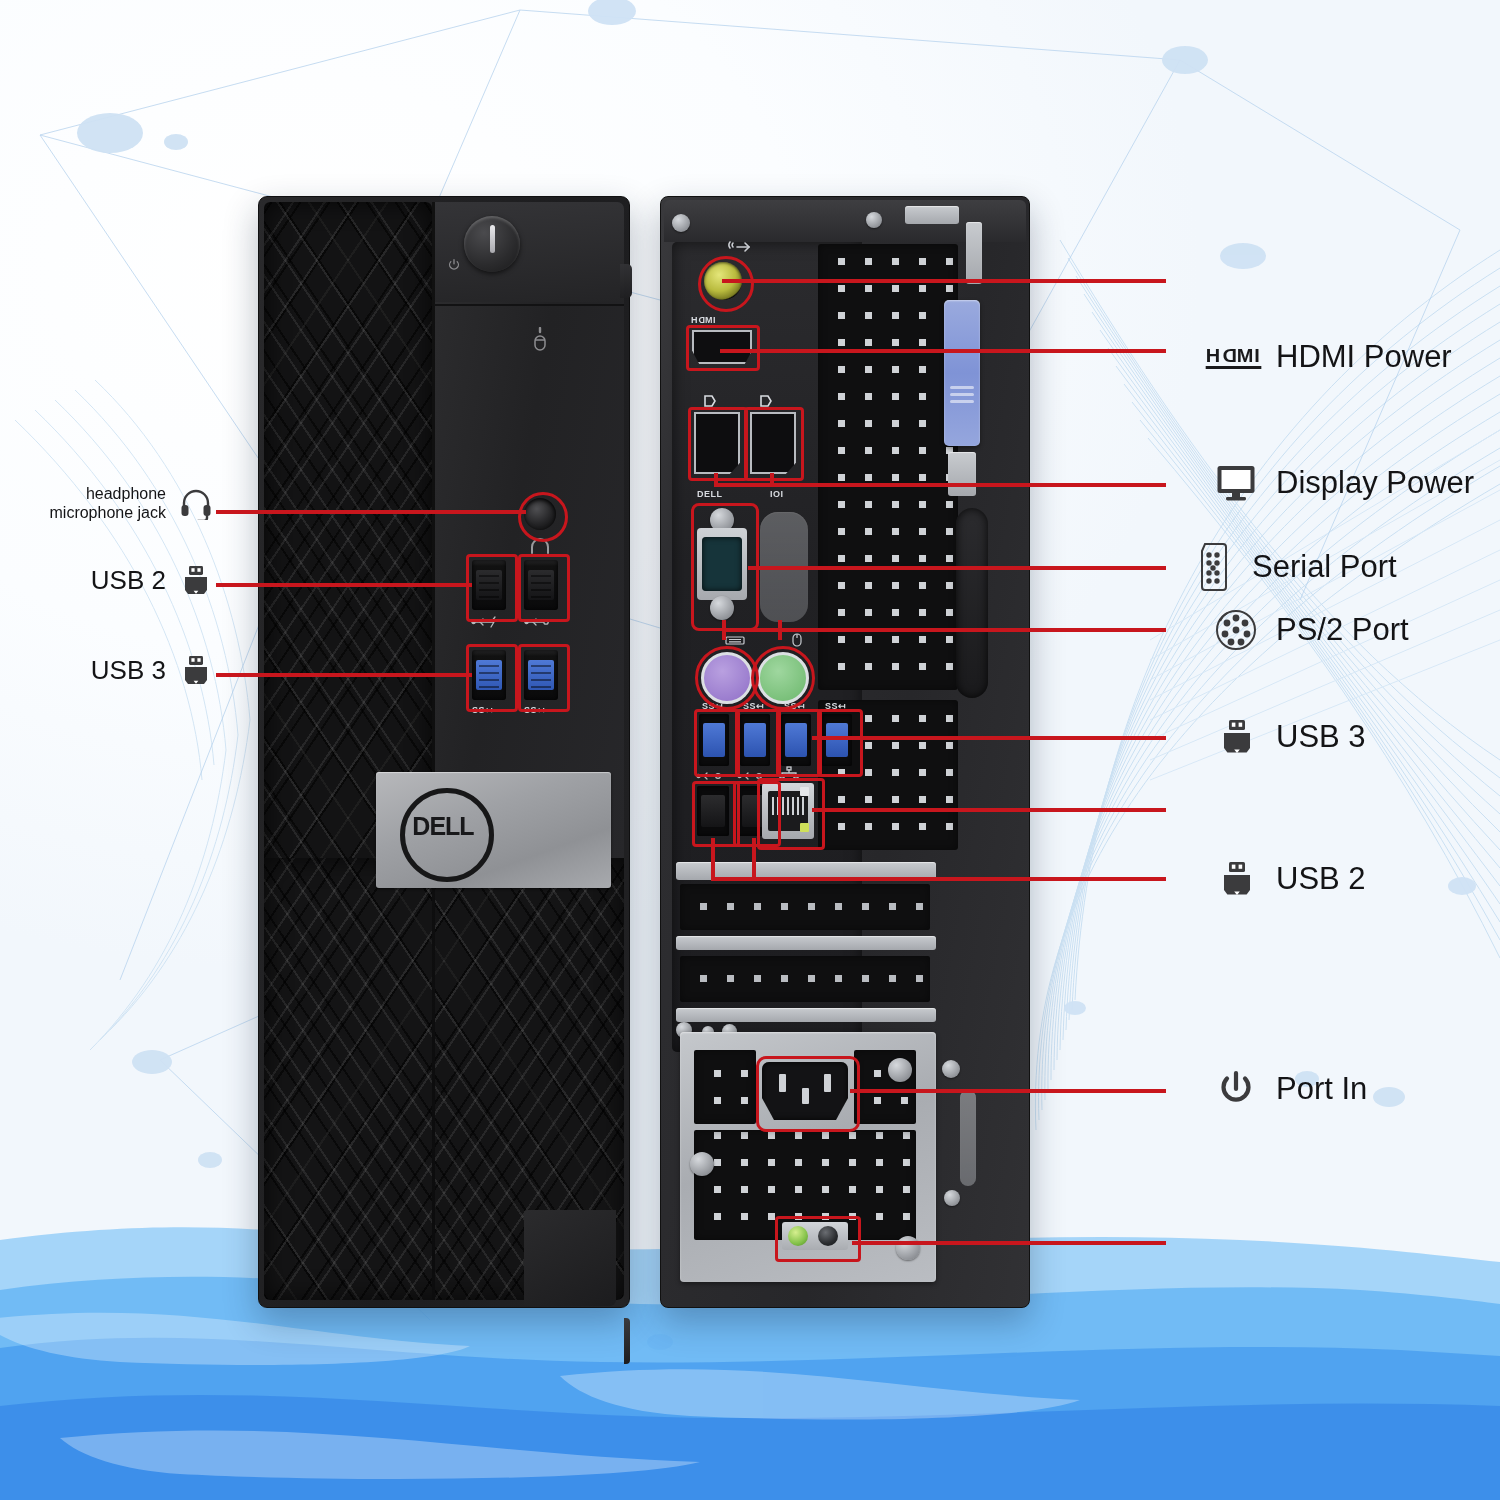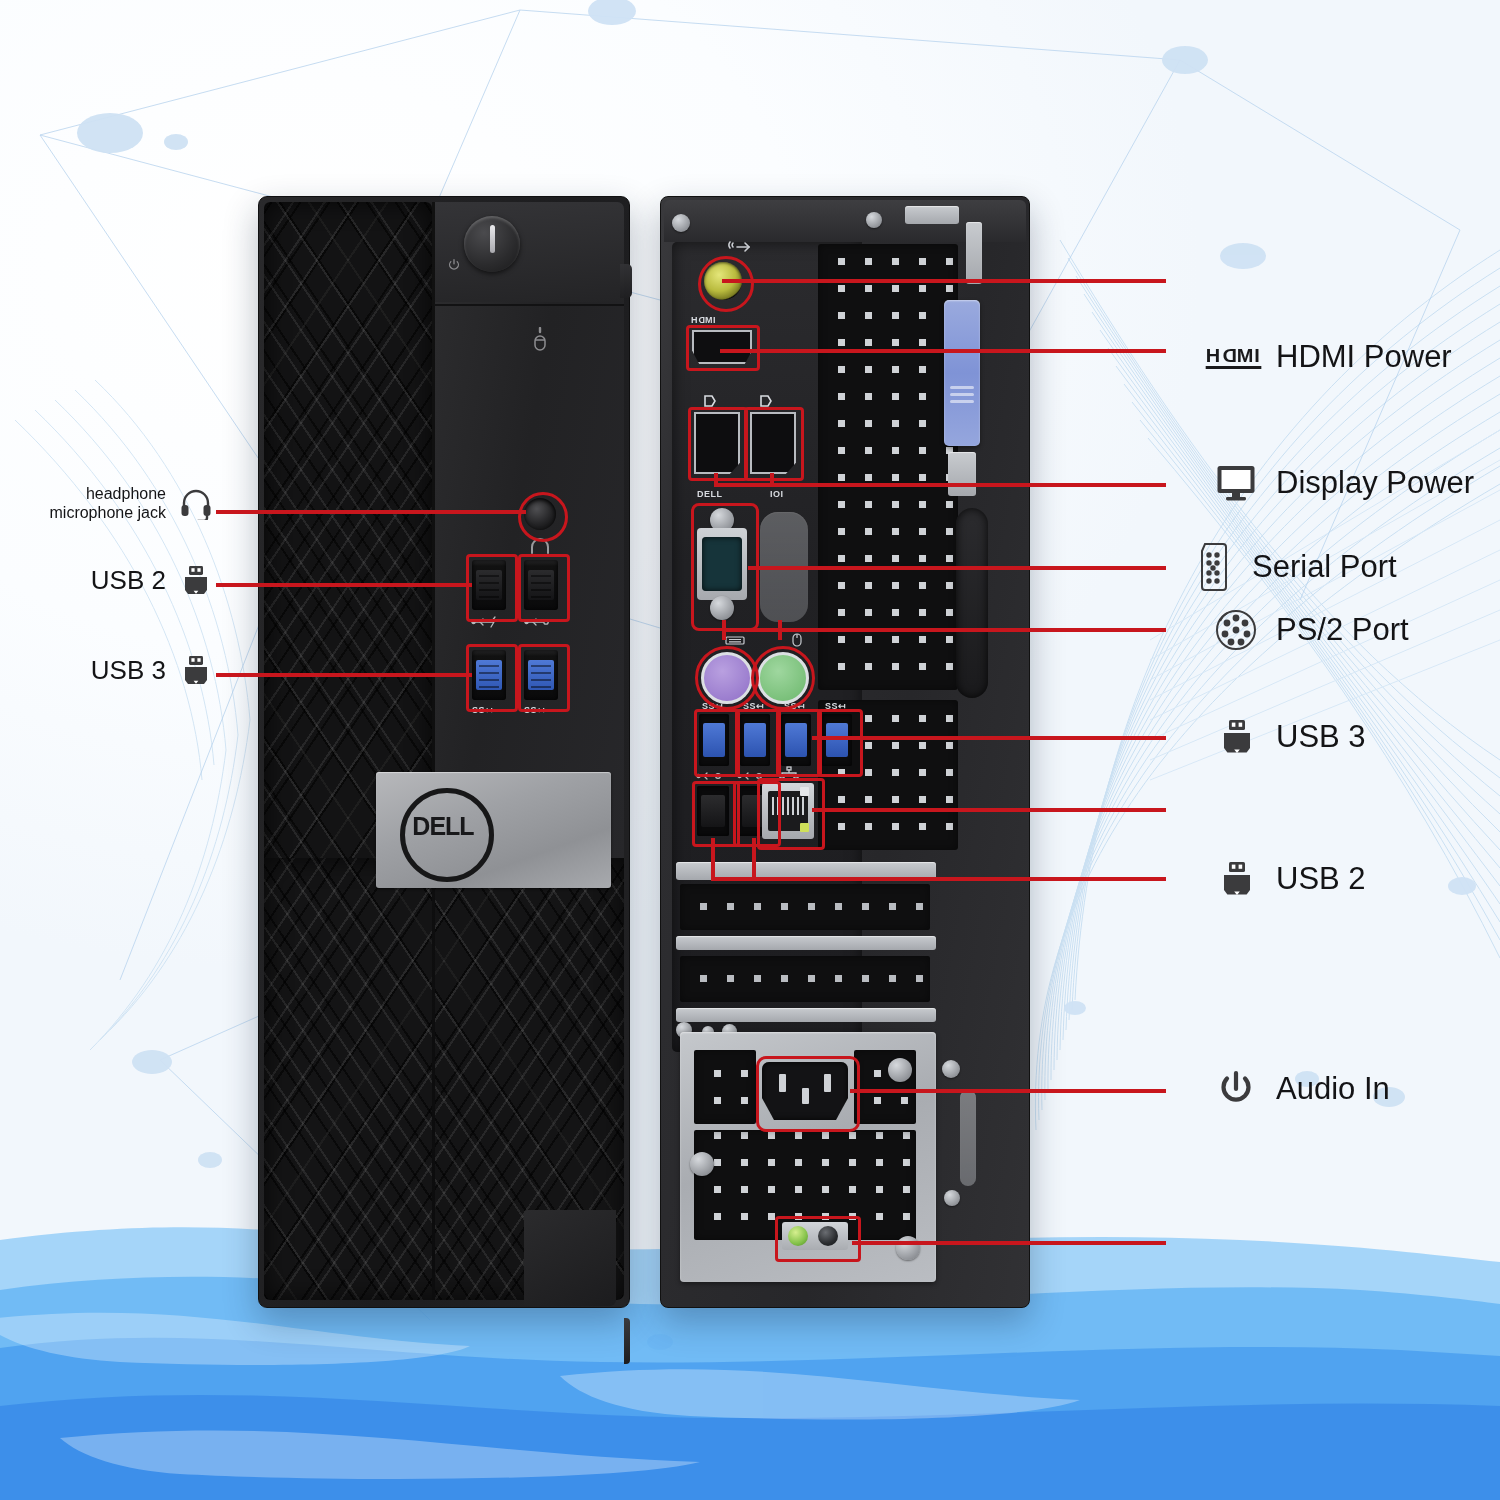--- a/index.html
+++ b/index.html
@@ -689,17 +689,17 @@
     <div class="tx">USB 2</div>
   </div>
 
   <div class="lbl" style="left:1196px;top:1062px">
     <div class="ic" style="width:80px;flex:0 0 80px">
       <svg viewBox="0 0 40 40" width="40" height="40" fill="none" stroke="#3b3b3d" stroke-width="4.2" stroke-linecap="round">
         <path d="M20 4 v16"></path>
           <path d="M11 9.5 a12.5 12.5 0 1 0 18 0"></path>
         </svg>
     </div>
-    <div class="tx">Audio In</div>
+    <div class="tx">Port In</div>
   </div>
 
 
 </div>
 
 </body></html>

